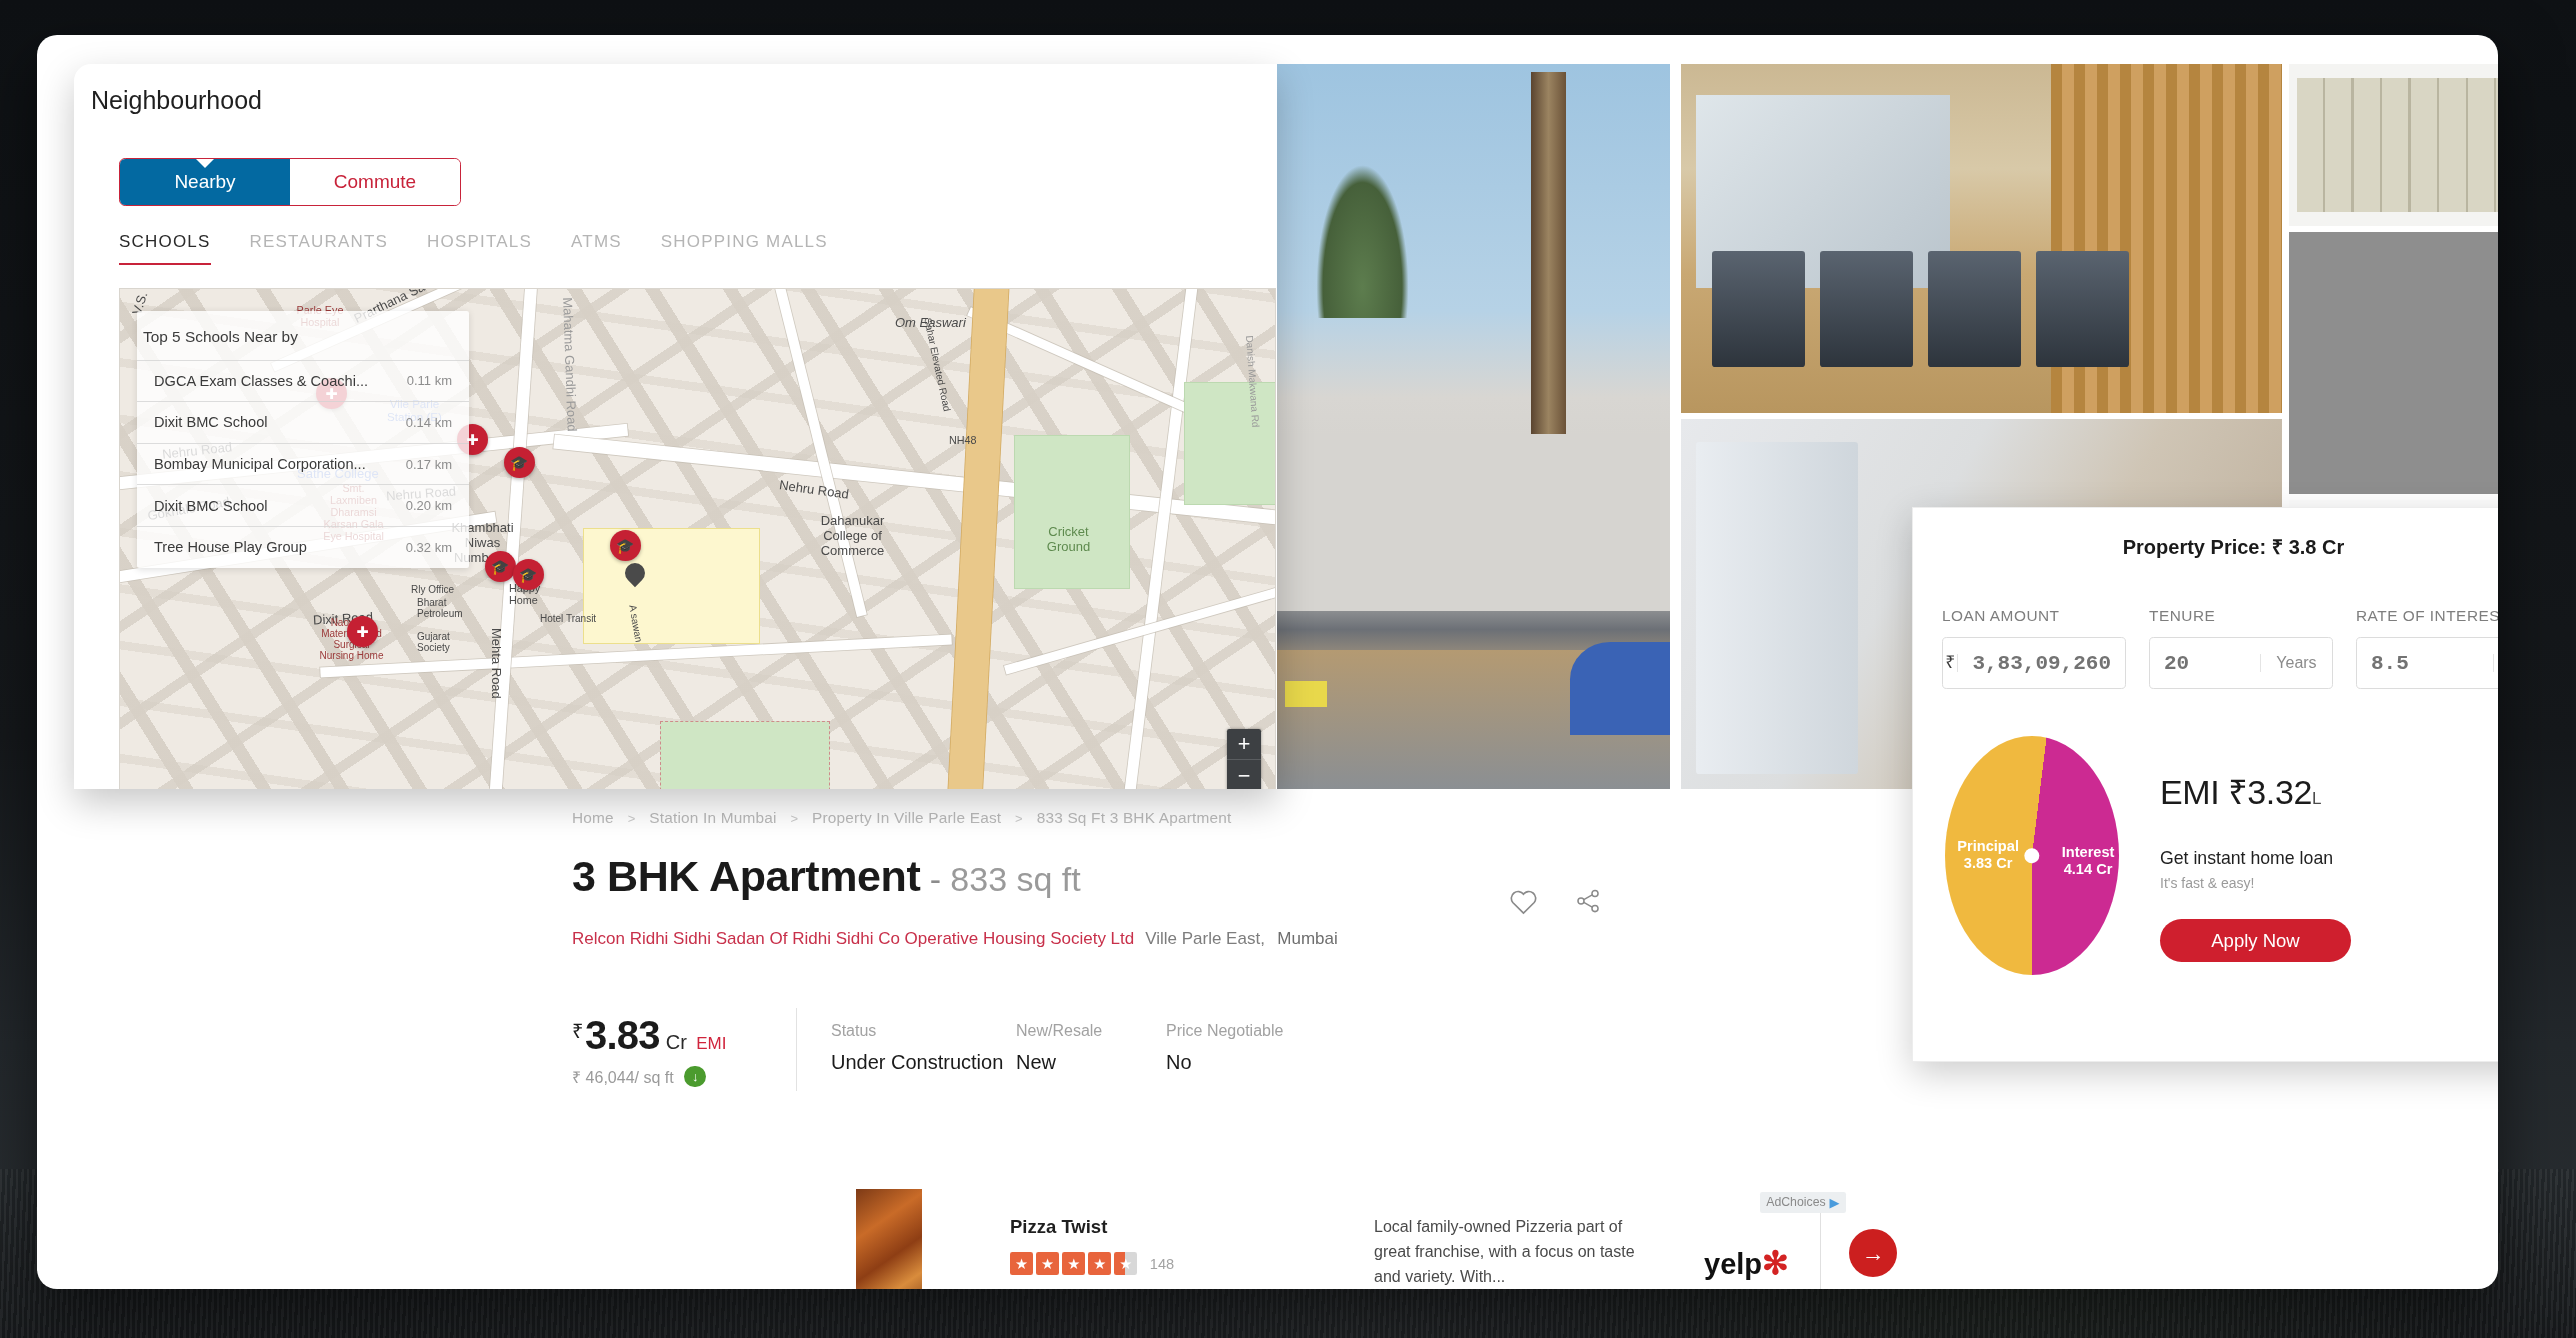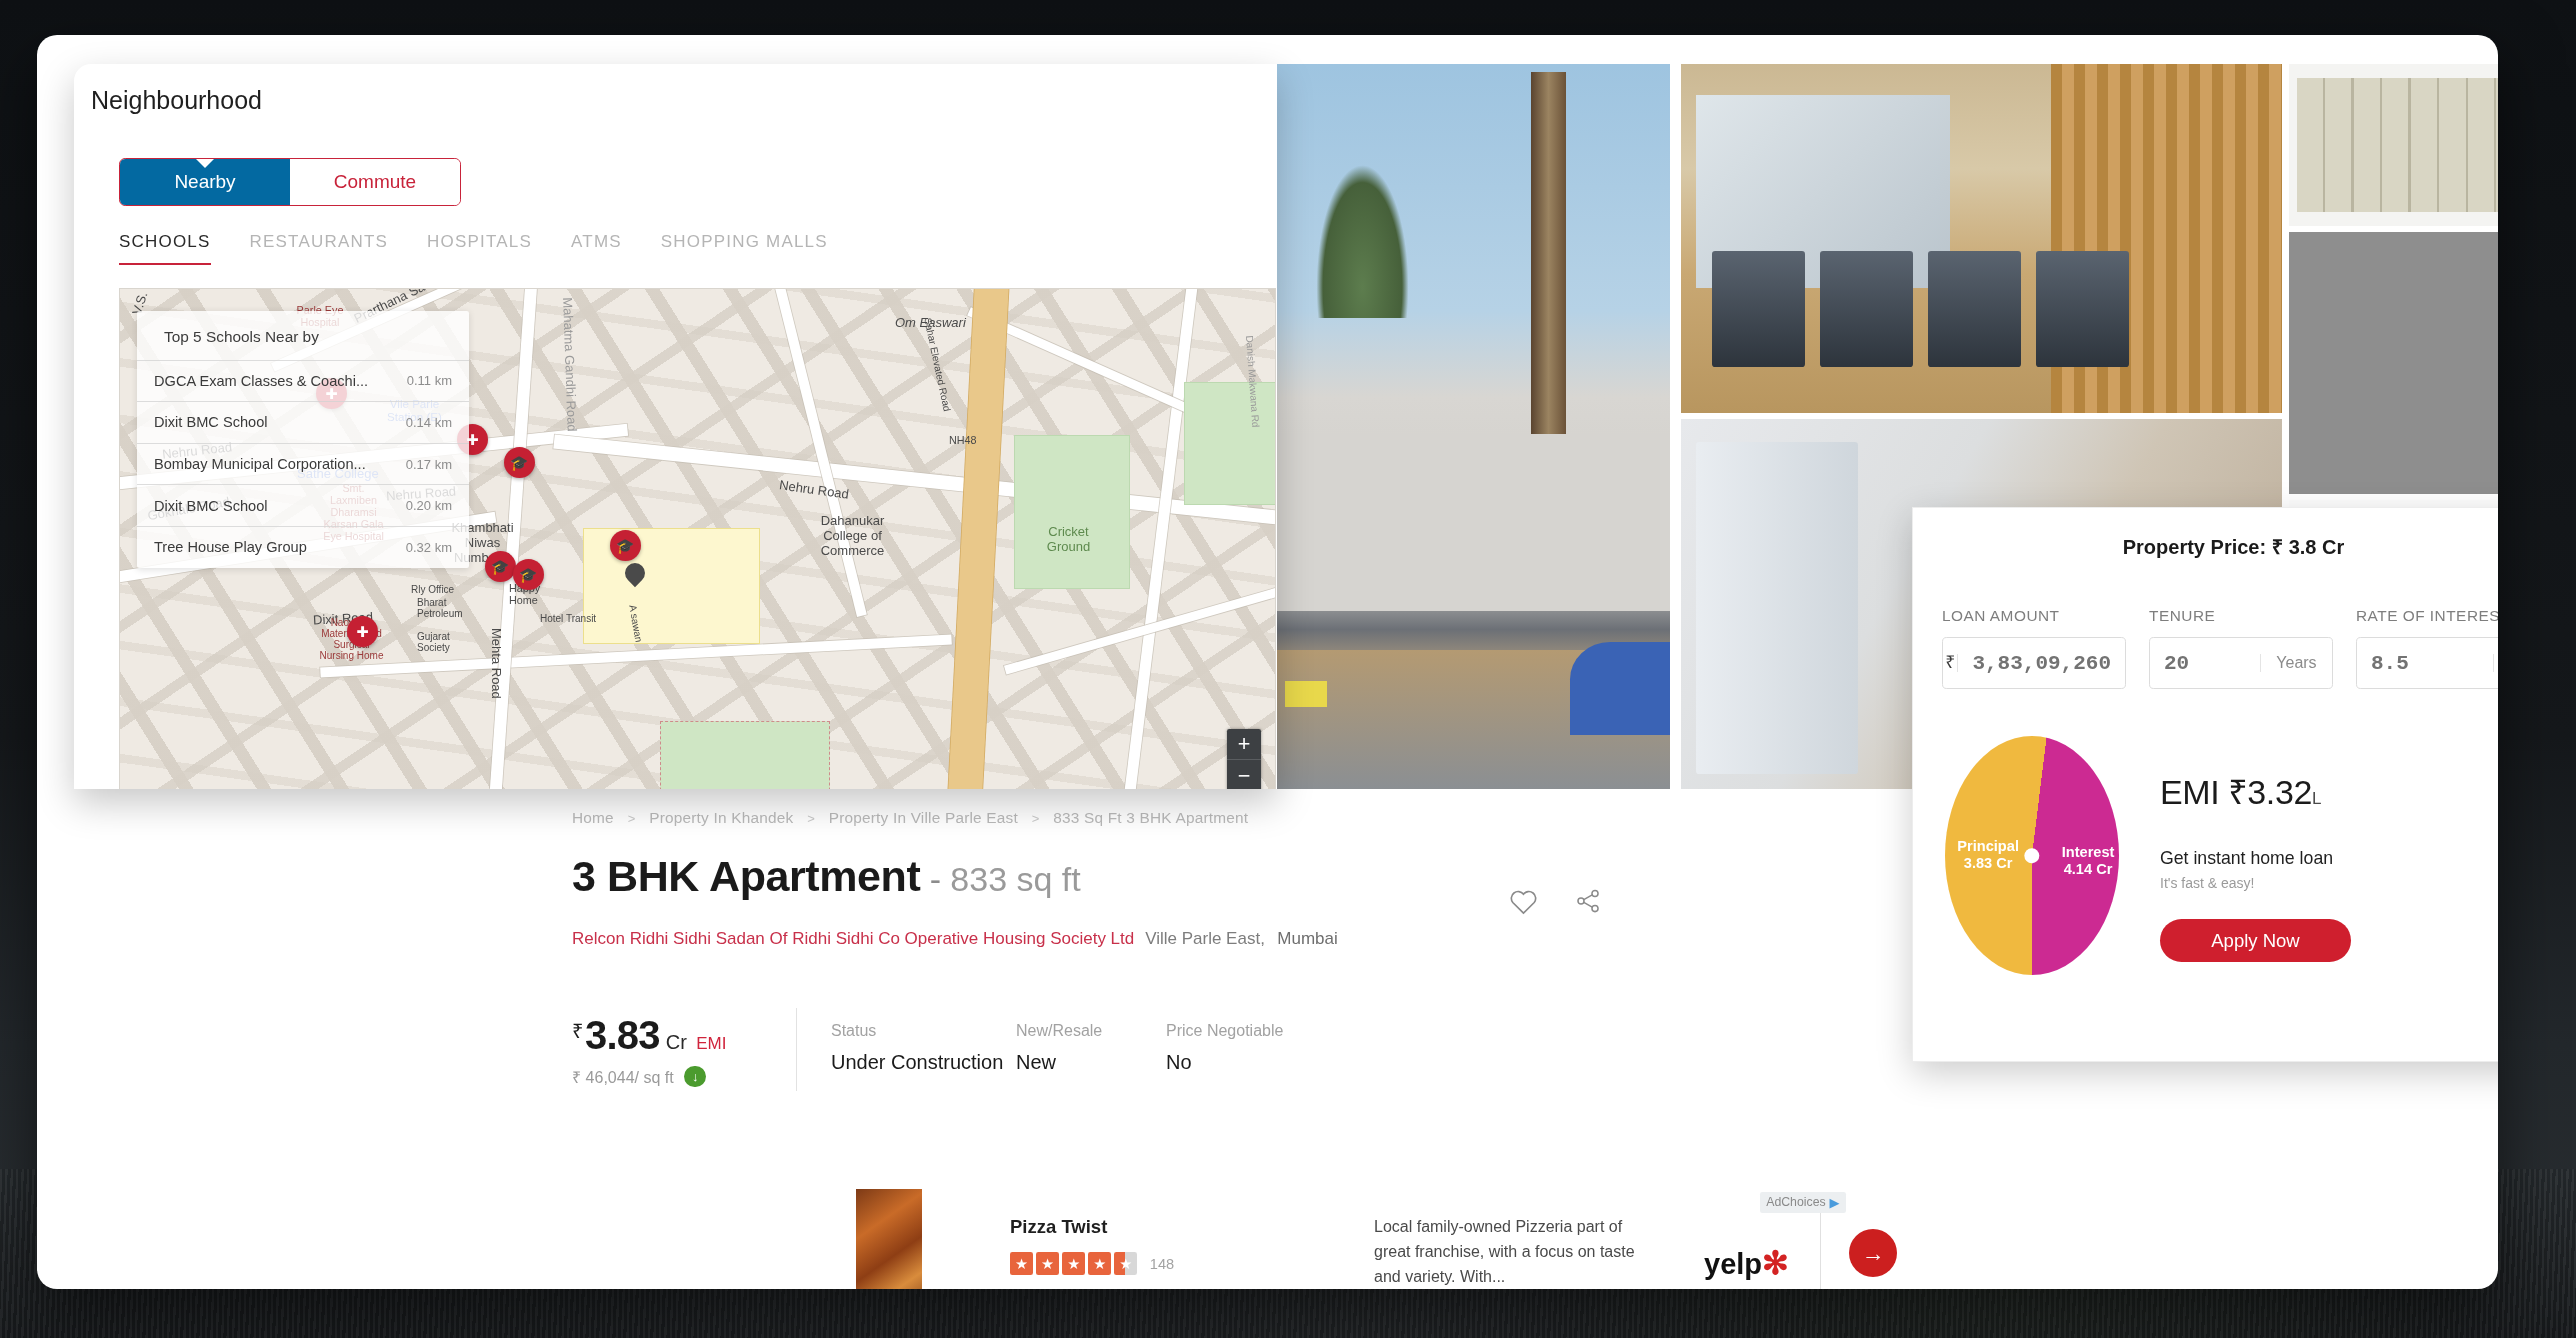--- a/index.html
+++ b/index.html
@@ -115,21 +115,21 @@
     transform:rotate(-45deg); background:#4a4a4a;}
   .map-zoom{position:absolute; right:14px; bottom:28px; width:34px; background:#3d4043;
     border-radius:2.3px; overflow:hidden; box-shadow:0 0.8px 3.1px rgba(0,0,0,.4);}
   .map-zoom div{height:31px; display:flex; align-items:center; justify-content:center;
     color:#fff; font-size:21.6px; cursor:pointer;}
   .map-zoom div:first-child{border-bottom:0.8px solid #5a5d60;}
 
   
   .schools-card{position:absolute; left:17px; top:21.6px; width:332px;
     background:rgba(255,255,255,.80); border-radius:2.3px; box-shadow:0 1.5px 7.7px rgba(0,0,0,.12);}
-  .schools-title{font-size:15.4px; color:#3c3c3c; padding:17px 27px 14px;}
+  .schools-title{font-size:15.4px; color:#3c3c3c; padding:17px 6px 14px;}
   .school-row{display:flex; justify-content:space-between; align-items:center;
     padding:12.3px 17px; border-top:0.8px solid rgba(210,210,210,.75); cursor:pointer;}
   .school-name{font-size:14.6px; color:#3a3a3a; white-space:nowrap; overflow:hidden;
     text-overflow:ellipsis; max-width:231px;}
   .school-dist{font-size:13px; color:#8d8d8d;}
 
   
   .gallery{position:absolute; left:1240px; top:29px; width:1258px; height:725px; overflow:hidden;}
   .g-img{position:absolute; overflow:hidden;}
   .img-garden{left:0; top:0; width:393px; height:725px;
@@ -231,21 +231,21 @@
 
 <div class="backdrop">
   <div class="backdrop-glow"></div>
 </div>
 
 <div class="page-card">
 
   <div class="breadcrumb">
     <span>Home</span>
     <span class="sep">&gt;</span>
-    <span>Property In Khandek</span>
+    <span>Station In Mumbai</span>
     <span class="sep">&gt;</span>
     <span>Property In Ville Parle East</span>
     <span class="sep">&gt;</span>
     <span>833 Sq Ft 3 BHK Apartment</span>
   </div>
 
   <div class="title-row">
     <span class="title-main">3 BHK Apartment</span>
     <span class="title-dash">-</span>
     <span class="title-size">833 sq ft</span>

